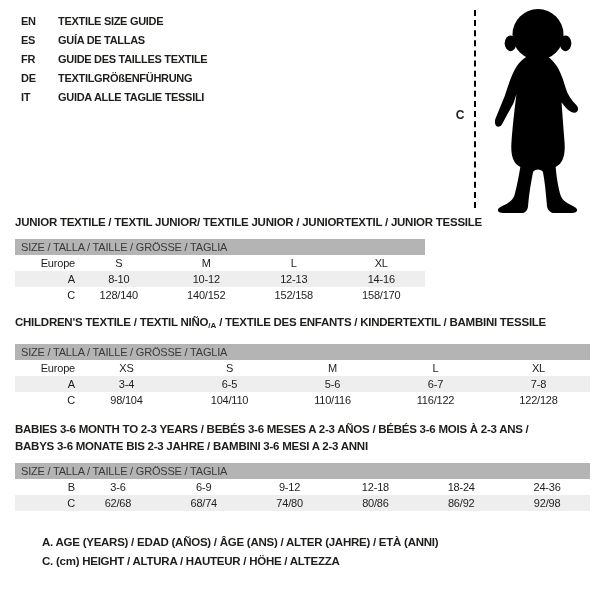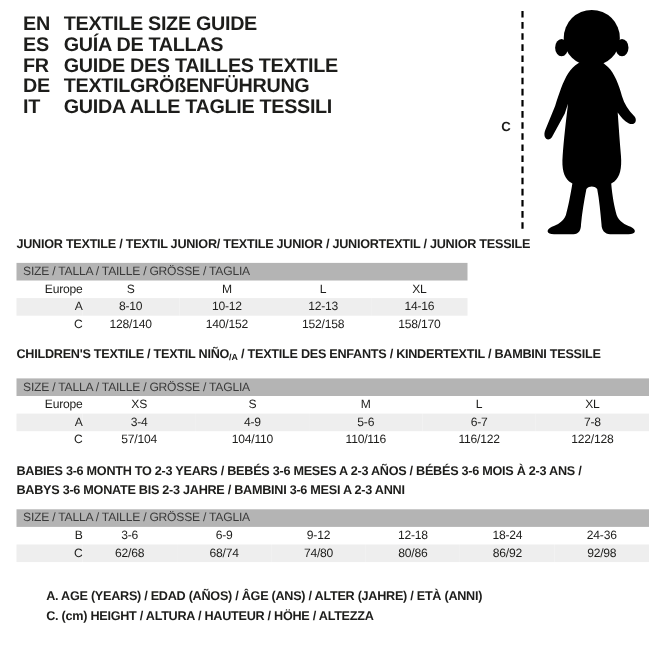--- a/index.html
+++ b/index.html
@@ -15,21 +15,21 @@
     width: 600px;
     height: 600px;
     background: #ffffff;
     font-family: "Liberation Sans", sans-serif;
     color: var(--text);
     overflow: hidden;
   }
 
   
   .lang-block { position: absolute; left: 21px; top: 12px; }
-  .lang-row { display: flex; line-height: 19px; font-weight: bold; font-size: 18px; letter-spacing: -0.3px; }
+  .lang-row { display: flex; line-height: 19px; font-weight: bold; font-size: 11px; letter-spacing: -0.3px; }
   .lang-code { width: 37px; }
 
   
   .figure { position: absolute; left: 452px; top: 8px; width: 146px; height: 208px; }
   .measure-line {
     position: absolute; left: 22px; top: 2px; height: 198px; width: 0;
     border-left: 2px dashed #000;
   }
   .height-label {
     position: absolute; left: 0; top: 100px; width: 16px;
@@ -178,28 +178,28 @@
         <td class="lbl">Europe</td>
         <td>XS</td>
         <td>S</td>
         <td>M</td>
         <td>L</td>
         <td>XL</td>
       </tr>
       <tr class="stripe">
         <td class="lbl">A</td>
         <td>3-4</td>
-        <td>4-9</td>
+        <td>6-5</td>
         <td>5-6</td>
         <td>6-7</td>
         <td>7-8</td>
       </tr>
       <tr>
         <td class="lbl">C</td>
-        <td>57/104</td>
+        <td>98/104</td>
         <td>104/110</td>
         <td>110/116</td>
         <td>116/122</td>
         <td>122/128</td>
       </tr>
     </tbody>
   </table>
 
   <div class="tbl-title" style="top:421px;">
     <div>BABIES 3-6 MONTH TO 2-3 YEARS / BEBÉS 3-6 MESES A 2-3 AÑOS / BÉBÉS 3-6 MOIS À 2-3 ANS /</div>

